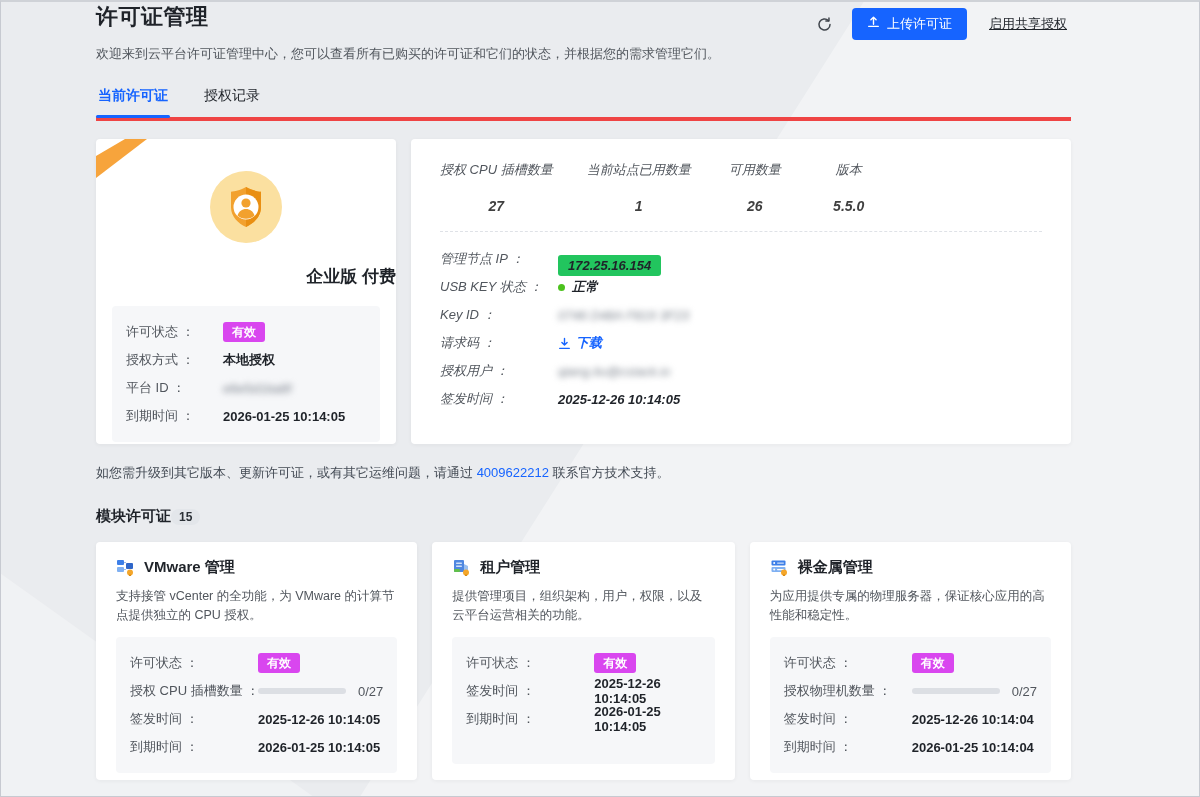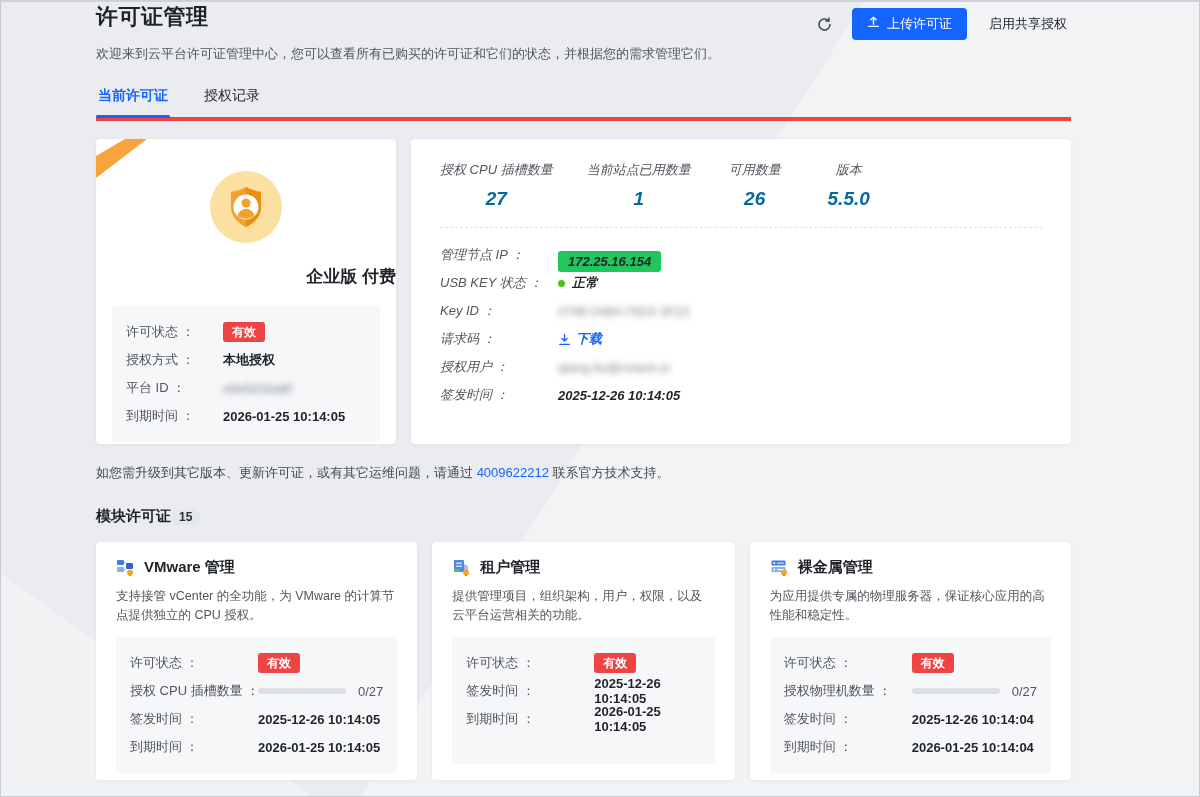--- a/index.html
+++ b/index.html
@@ -22,21 +22,21 @@
 
   
   .hdr { display:flex; justify-content:space-between; align-items:flex-start; }
   .page-title { font-size:22px; font-weight:bold; letter-spacing:.5px; }
   .page-sub { margin-top:13px; font-size:13px; color:#51565d; }
   .hdr-actions { display:flex; align-items:center; gap:18px; margin-top:6px; }
   .icon-btn { width:20px; height:20px; display:flex; align-items:center; justify-content:center; cursor:pointer; }
   .btn-primary { display:flex; align-items:flex-start; gap:7px; background:#1664ff; color:#fff;
     font-size:13px; padding:7px 15px; border-radius:4px; border:none; cursor:pointer; }
   .btn-text { font-size:13px; color:#1f2329; cursor:pointer; padding:7px 4px; background:none; border:none;
-    font-family:inherit; }
+    font-family:inherit;text-decoration:underline; }
 
   
   .tabs { margin-top:20px; display:flex; gap:32px; border-bottom:4px solid #ef4444; }
   .tab { font-size:14px; color:#1f2329; padding:4px 2px 12px; cursor:pointer; position:relative; }
   .tab.active { color:#1664ff; font-weight:bold; }
   .tab.active::after { content:""; position:absolute; left:0; right:0; bottom:-1px; height:3px;
     background:#1664ff; border-radius:2px; }
 
   
   .cards-row { margin-top:18px; display:flex; gap:15px; height:305px; }
@@ -46,30 +46,30 @@
     clip-path:polygon(0 17px,29px 0,51px 0,0 39px); }
   .badge-wrap { margin:32px auto 0; width:72px; height:72px; }
   .edition { margin-top:22px; text-align:right; font-size:17px; font-weight:bold; }
   .gray-box { background:#f6f7f9; border-radius:4px; }
   .lic-card .gray-box { margin:18px 16px 0; padding:12px 14px; }
 
   .det-card { flex:1; padding:22px 29px;font-style:italic; }
   .stats { display:flex; gap:34px; }
   .stat { text-align:center; min-width:60px; }
   .stat-label { font-size:13px; color:#51565d; white-space:nowrap; }
-  .stat-value { margin-top:9px; font-size:19px; font-weight:bold; color:#0369a1; }
+  .stat-value { margin-top:19px; font-size:14px; font-weight:bold; color:#404040; }
   .dash-div { margin-top:17px; border-top:1px dashed #dfe2e7; }
   .det-rows { margin-top:13px; }
 
   
   .kv-row { display:flex; align-items:center; height:28px; font-size:13px; }
   .kv-label { color:#51565d; width:var(--lw,112px); flex:none; white-space:nowrap; }
   .kv-value { color:#1f2329; font-weight:600; display:flex; align-items:center; }
   .blurred { filter:blur(3px); color:#7d848e; user-select:none; font-weight:400; }
-  .badge-valid { background:#ef4444; color:#fff; font-size:12px; font-weight:bold;
+  .badge-valid { background:#d946ef; color:#fff; font-size:12px; font-weight:bold;
     padding:2px 9px; border-radius:3px; line-height:16px; }
   .val-tag { background:#22c55e; border-radius:3px; padding:3px 10px; font-weight:600;margin-top:12px; }
   .status-dot { width:7px; height:7px; border-radius:50%; background:#4cc21e; margin-right:7px; }
   .dl-link { display:inline-flex; align-items:center; gap:5px; color:#1664ff; cursor:pointer;
     font-weight:600; text-decoration:none; }
   .prog-track { width:88px; height:6px; border-radius:3px; background:#dcdfe4; margin-right:12px; }
   .prog-text { color:#51565d; font-weight:400; }
 
   
   .notice { margin-top:20px; font-size:13px; color:#434a54; }

